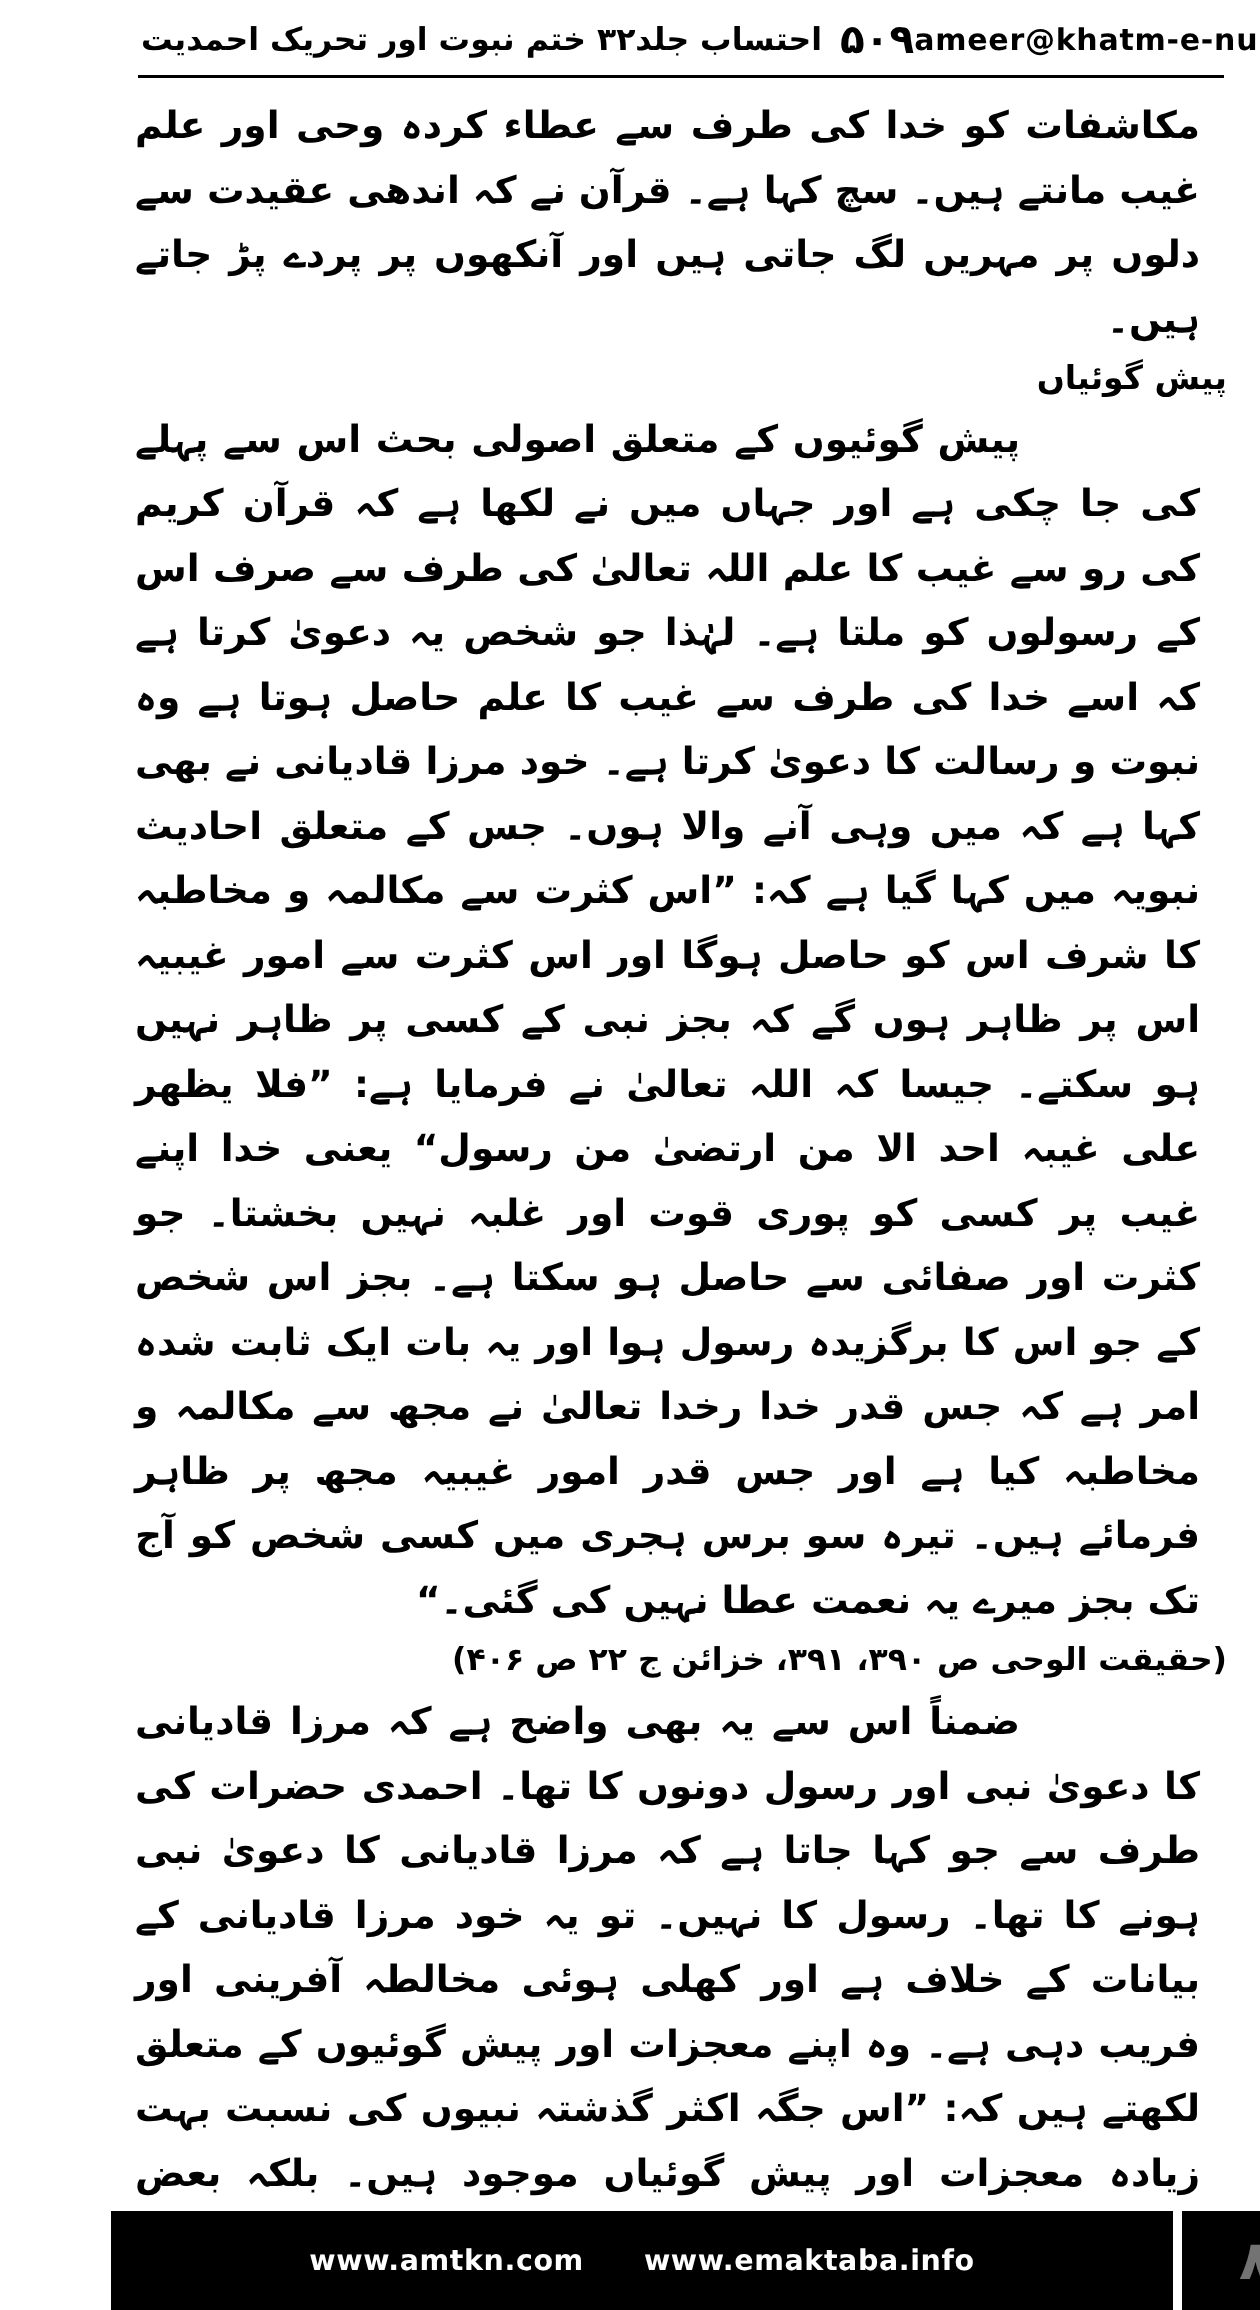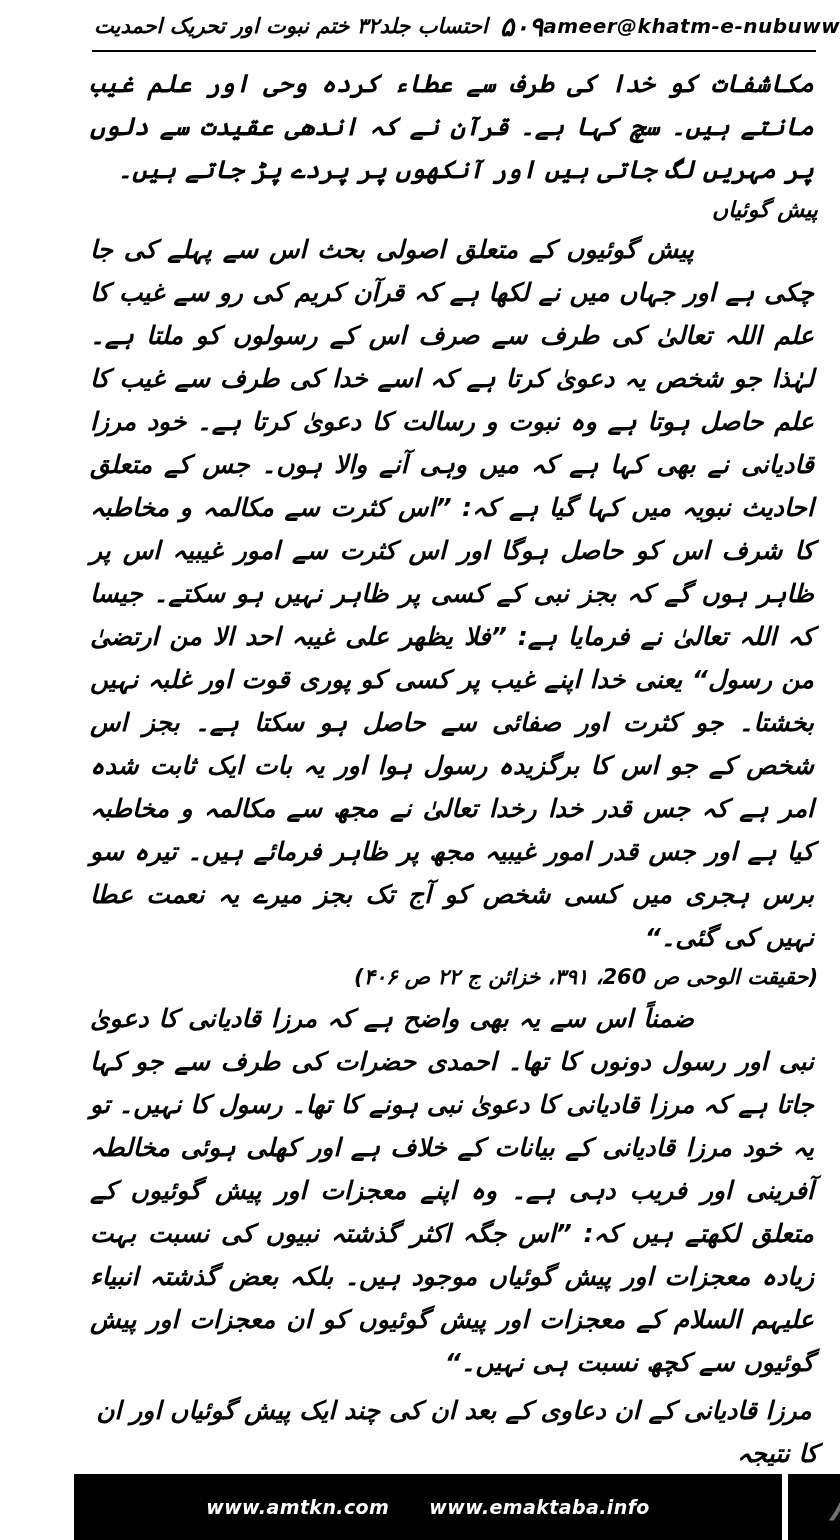--- a/index.html
+++ b/index.html
@@ -14,21 +14,20 @@
     color: #000000;
     position: relative;
     overflow: hidden;
   }
   .page {
     width: 772px;
     height: 1540px;
     position: relative;
     box-sizing: border-box;
     padding: 0 22px;
-    font-style: italic;
   }
 
   
   .header {
     display: flex;
     flex-direction: row-reverse;
     align-items: center;
     justify-content: space-between;
     padding: 12px 4px 6px 4px;
     height: 46px;
@@ -58,21 +57,21 @@
     margin: 4px 2px 10px 2px;
   }
 
   
   .content {
     direction: rtl;
     text-align: justify;
     text-align-last: right;
   }
   p.para {
-    margin: 0 4px 6px 0;
+    margin: 0 18px 6px 0;
     font-size: 25px;
     line-height: 1.72;
     font-weight: bold;
     text-align: justify;
     text-justify: inter-word;
   }
   p.para.indent::before {
     content: "";
     display: inline-block;
     width: 120px;
@@ -166,21 +165,21 @@
 
   <div class="content">
 
     <p class="para">مکاشفات کو خدا کی طرف سے عطاء کردہ وحی اور علم غیب مانتے ہیں۔ سچ کہا ہے۔ قرآن نے کہ اندھی عقیدت سے دلوں پر مہریں لگ جاتی ہیں اور آنکھوں پر پردے پڑ جاتے ہیں۔</p>
 
     <div class="heading">پیش گوئیاں</div>
 
     <p class="para indent">پیش گوئیوں کے متعلق اصولی بحث اس سے پہلے کی جا چکی ہے اور جہاں میں نے لکھا ہے کہ قرآن کریم کی رو سے غیب کا علم اللہ تعالیٰ کی طرف سے صرف اس کے رسولوں کو ملتا ہے۔ لہٰذا جو شخص یہ دعویٰ کرتا ہے کہ اسے خدا کی طرف سے غیب کا علم حاصل ہوتا ہے وہ نبوت و رسالت کا دعویٰ کرتا ہے۔ خود مرزا قادیانی نے بھی کہا ہے کہ میں وہی آنے والا ہوں۔ جس کے متعلق احادیث نبویہ میں کہا گیا ہے کہ: ”اس کثرت سے مکالمہ و مخاطبہ کا شرف اس کو حاصل ہوگا اور اس کثرت سے امور غیبیہ اس پر ظاہر ہوں گے کہ بجز نبی کے کسی پر ظاہر نہیں ہو سکتے۔ جیسا کہ اللہ تعالیٰ نے فرمایا ہے: ”فلا یظھر علی غیبہ احد الا من ارتضیٰ من رسول“ یعنی خدا اپنے غیب پر کسی کو پوری قوت اور غلبہ نہیں بخشتا۔ جو کثرت اور صفائی سے حاصل ہو سکتا ہے۔ بجز اس شخص کے جو اس کا برگزیدہ رسول ہوا اور یہ بات ایک ثابت شدہ امر ہے کہ جس قدر خدا رخدا تعالیٰ نے مجھ سے مکالمہ و مخاطبہ کیا ہے اور جس قدر امور غیبیہ مجھ پر ظاہر فرمائے ہیں۔ تیرہ سو برس ہجری میں کسی شخص کو آج تک بجز میرے یہ نعمت عطا نہیں کی گئی۔“</p>
 
     <div class="ref">
-      <span class="refinner">(حقیقت الوحی ص 260، ۳۹۱، خزائن ج ۲۲ ص ۴۰۶)</span>
+      <span class="refinner">(حقیقت الوحی ص ۳۹۰، ۳۹۱، خزائن ج ۲۲ ص ۴۰۶)</span>
     </div>
 
     <p class="para indent">ضمناً اس سے یہ بھی واضح ہے کہ مرزا قادیانی کا دعویٰ نبی اور رسول دونوں کا تھا۔ احمدی حضرات کی طرف سے جو کہا جاتا ہے کہ مرزا قادیانی کا دعویٰ نبی ہونے کا تھا۔ رسول کا نہیں۔ تو یہ خود مرزا قادیانی کے بیانات کے خلاف ہے اور کھلی ہوئی مخالطہ آفرینی اور فریب دہی ہے۔ وہ اپنے معجزات اور پیش گوئیوں کے متعلق لکھتے ہیں کہ: ”اس جگہ اکثر گذشتہ نبیوں کی نسبت بہت زیادہ معجزات اور پیش گوئیاں موجود ہیں۔ بلکہ بعض گذشتہ انبیاء علیہم السلام کے معجزات اور پیش گوئیوں کو ان معجزات اور پیش گوئیوں سے کچھ نسبت ہی نہیں۔“</p>
 
 
     <p class="centered-line">مرزا قادیانی کے ان دعاوی کے بعد ان کی چند ایک پیش گوئیاں اور ان کا نتیجہ</p>
     <p class="tail-line">ملاحظہ فرمائیے۔</p>
 
   </div>
 

